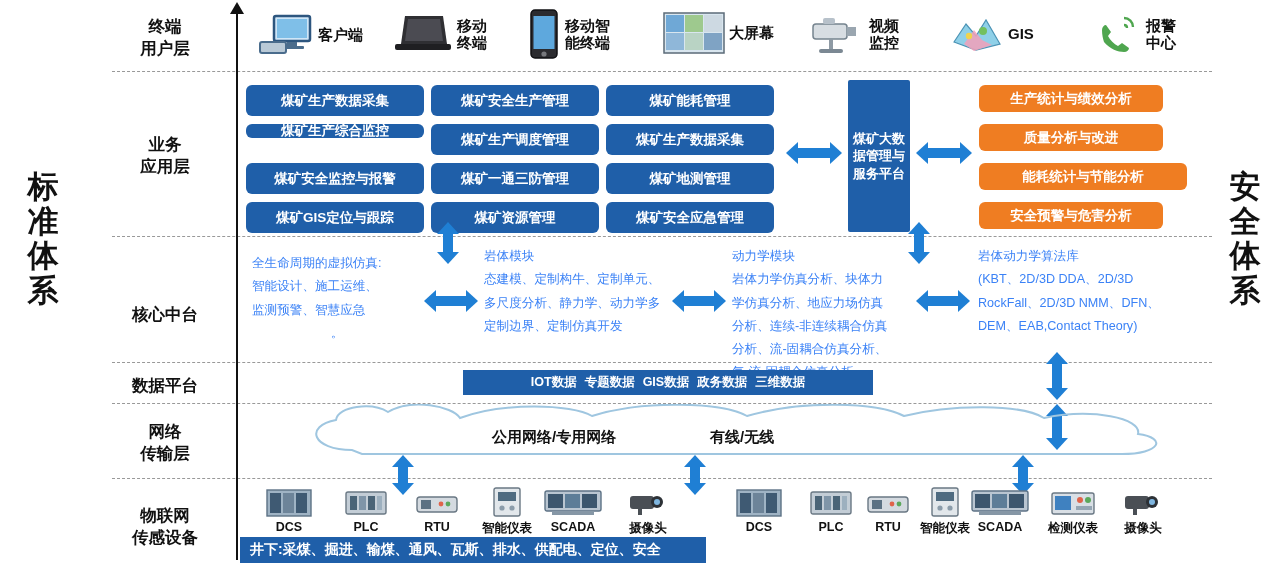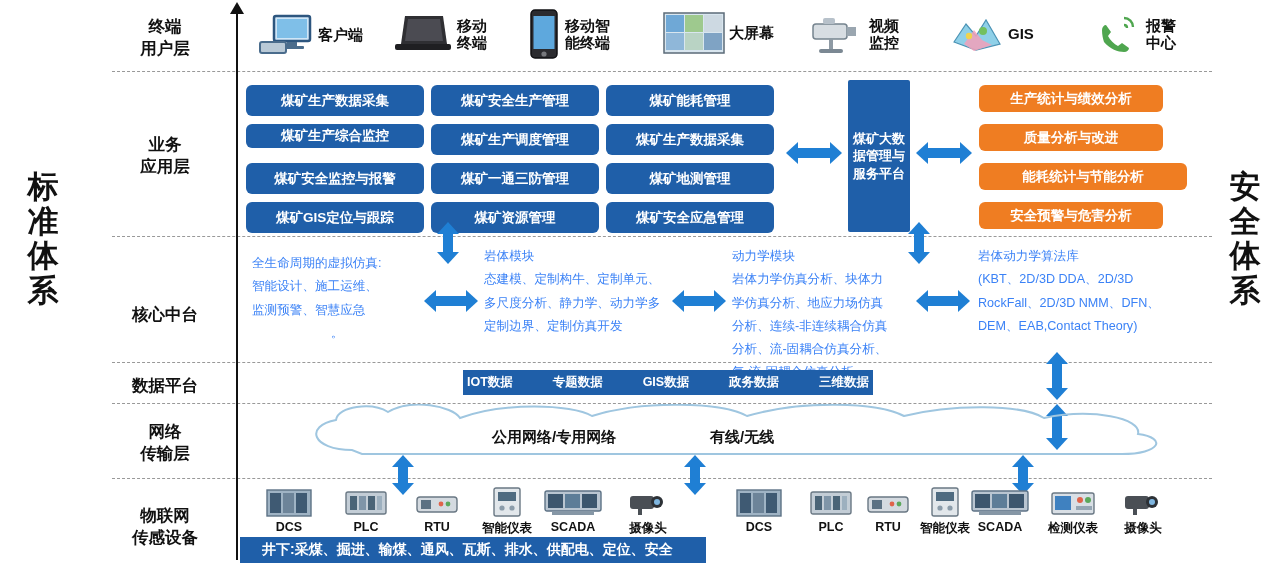--- a/index.html
+++ b/index.html
@@ -46,34 +46,34 @@
   .arrow-v{position:absolute;display:flex;flex-direction:column;align-items:center;}
   .arrow-v .bar{width:10px;background:#1f7fd4;flex:1;}
   .arrow-v .ht,.arrow-v .hb{width:0;height:0;border-left:11px solid transparent;border-right:11px solid transparent;}
   .arrow-v .ht{border-bottom:12px solid #1f7fd4;}
   .arrow-v .hb{border-top:12px solid #1f7fd4;}
 
   
   .coretext{position:absolute;font-size:12.6px;color:#3b82f6;line-height:1.85;}
 
   
-  #data-strip{position:absolute;left:463px;top:370px;width:410px;height:25px;background:#1f5fa9;display:flex;align-items:center;justify-content:space-between;color:#fff;font-size:12.5px;font-weight:bold;}
+  #data-strip{position:absolute;left:463px;top:370px;width:410px;height:25px;background:#1f5fa9;display:flex;align-items:center;justify-content:center;color:#fff;font-size:12.5px;font-weight:bold;}
   #data-strip div{padding:0 4px;}
 
   
   #cloud-wrap{position:absolute;left:292px;top:404px;width:880px;height:62px;}
   .cloud-lbl{position:absolute;font-size:15px;font-weight:bold;color:#111;}
 
   
   .iot{position:absolute;width:74px;text-align:center;}
   .iot .ic{height:30px;display:flex;align-items:flex-end;justify-content:center;}
   .iot .nm{font-size:12.5px;font-weight:bold;color:#111;margin-top:3px;}
 
   
-  .botbar{position:absolute;height:26px;background:#1f5fa9;color:#fff;font-size:14px;font-weight:bold;display:flex;align-items:center;padding-left:22px;box-sizing:border-box;}
+  .botbar{position:absolute;height:26px;background:#1f5fa9;color:#fff;font-size:14px;font-weight:bold;display:flex;align-items:center;padding-left:10px;box-sizing:border-box;}
 </style>
 </head>
 <body>
 
 <div id="root">
 
   <div class="side-title" id="side-left">
     <span>标</span>
     <span>准</span>
     <span>体</span>
@@ -202,21 +202,21 @@
       <path d="M30 6c5 0 9 4 9 9" stroke="#4fa64f" stroke-width="2.4" fill="none"></path>
       <path d="M30 13c2 0 3 1 3 3" stroke="#4fa64f" stroke-width="2.4" fill="none"></path>
     </svg>
     <div class="lbl">
       <span>报警</span>
       <span>中心</span>
     </div>
   </div>
 
   <div class="bx blue" style="left:246px;top:85px;width:178px;height:31px;">煤矿生产数据采集</div>
-  <div class="bx blue" style="left:246px;top:124px;width:178px;height:24px;">煤矿生产综合监控</div>
+  <div class="bx blue" style="left:246px;top:124px;width:178px;height:14px;">煤矿生产综合监控</div>
   <div class="bx blue" style="left:246px;top:163px;width:178px;height:31px;">煤矿安全监控与报警</div>
   <div class="bx blue" style="left:246px;top:202px;width:178px;height:31px;">煤矿GIS定位与跟踪</div>
 
   <div class="bx blue" style="left:431px;top:85px;width:168px;height:31px;">煤矿安全生产管理</div>
   <div class="bx blue" style="left:431px;top:124px;width:168px;height:31px;">煤矿生产调度管理</div>
   <div class="bx blue" style="left:431px;top:163px;width:168px;height:31px;">煤矿一通三防管理</div>
   <div class="bx blue" style="left:431px;top:202px;width:168px;height:31px;">煤矿资源管理</div>
 
   <div class="bx blue" style="left:606px;top:85px;width:168px;height:31px;">煤矿能耗管理</div>
   <div class="bx blue" style="left:606px;top:124px;width:168px;height:31px;">煤矿生产数据采集</div>

